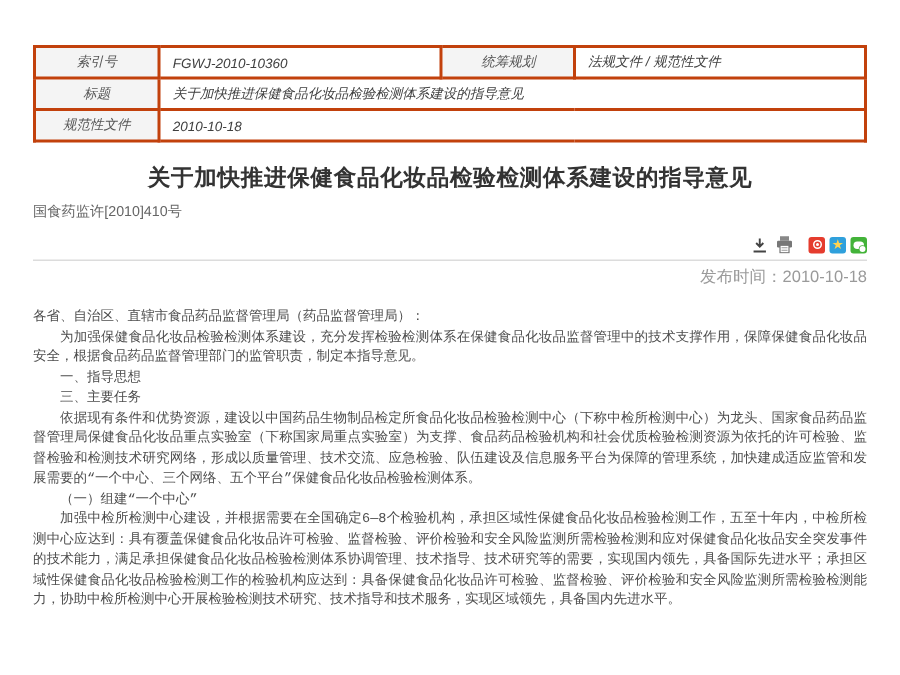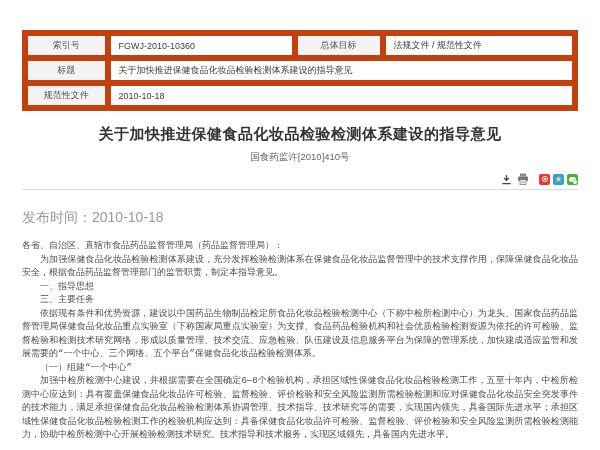--- a/index.html
+++ b/index.html
@@ -18,46 +18,46 @@
   }
   
   table.meta {
     width:100%;
     border-collapse:collapse;
     table-layout:fixed;
     font-size:9px;
     color:#4d4d4d;
   }
   table.meta td {
-    border:6px solid #c2410c;
+    border:2px solid #c2410c;
     height:19px;
     padding:0 8px;
     overflow:hidden;
     white-space:nowrap;
+    font-style:italic;
   }
   table.meta td.lbl {
     background:#f4f4f4;
     text-align:center;
     color:#555;
     width:15%;
   }
   table.meta td.val { background:#fff; color:#404040; }
   col.c1{width:15%} col.c2{width:34%} col.c3{width:16%} col.c4{width:35%}
   
   .title {
     margin:14px 0 0 0;
     text-align:center;
     font-size:15px;
     font-weight:bold;
     color:#333;
     letter-spacing:0.5px;
   }
   .docnum {
     margin-top:7px;
-    text-align:center;
     font-size:9.5px;
     color:#666;
   }
   
   .toolbar {
     margin-top:9px;
     display:flex;
     justify-content:flex-end;
     align-items:center;
     gap:5px;
@@ -87,23 +87,23 @@
   .wechat-bubble:after {
     content:""; position:absolute; right:-1px; bottom:-2px;
     width:4px; height:3.5px; background:#fff; border-radius:2px;
     box-shadow:0 0 0 0.5px #43b339;
   }
   .divider {
     border:none; border-top:1px solid #dcdcdc;
     margin:4px 0 0 0;
   }
   .pubtime {
-    margin-top:19px;
-    text-align:left;
-    font-size:14px;
+    margin-top:3px;
+    text-align:right;
+    font-size:11px;
     color:#9a9a9a;
   }
   
   .body {
     margin-top:13px;
     font-size:9px;
     line-height:13.5px;
     color:#4d4d4d;
     text-align:justify;
   }
@@ -119,21 +119,21 @@
     <colgroup>
         <col class="c1">
         <col class="c2">
         <col class="c3">
         <col class="c4">
       </colgroup>
     <tbody>
         <tr>
       <td class="lbl">索引号</td>
       <td class="val">FGWJ-2010-10360</td>
-      <td class="lbl">总体目标</td>
+      <td class="lbl">统筹规划</td>
       <td class="val">法规文件 / 规范性文件</td>
     </tr>
     <tr>
       <td class="lbl">标题</td>
       <td class="val" colspan="3">关于加快推进保健食品化妆品检验检测体系建设的指导意见</td>
     </tr>
     <tr>
       <td class="lbl">规范性文件</td>
       <td class="val" colspan="3">2010-10-18</td>
     </tr>

